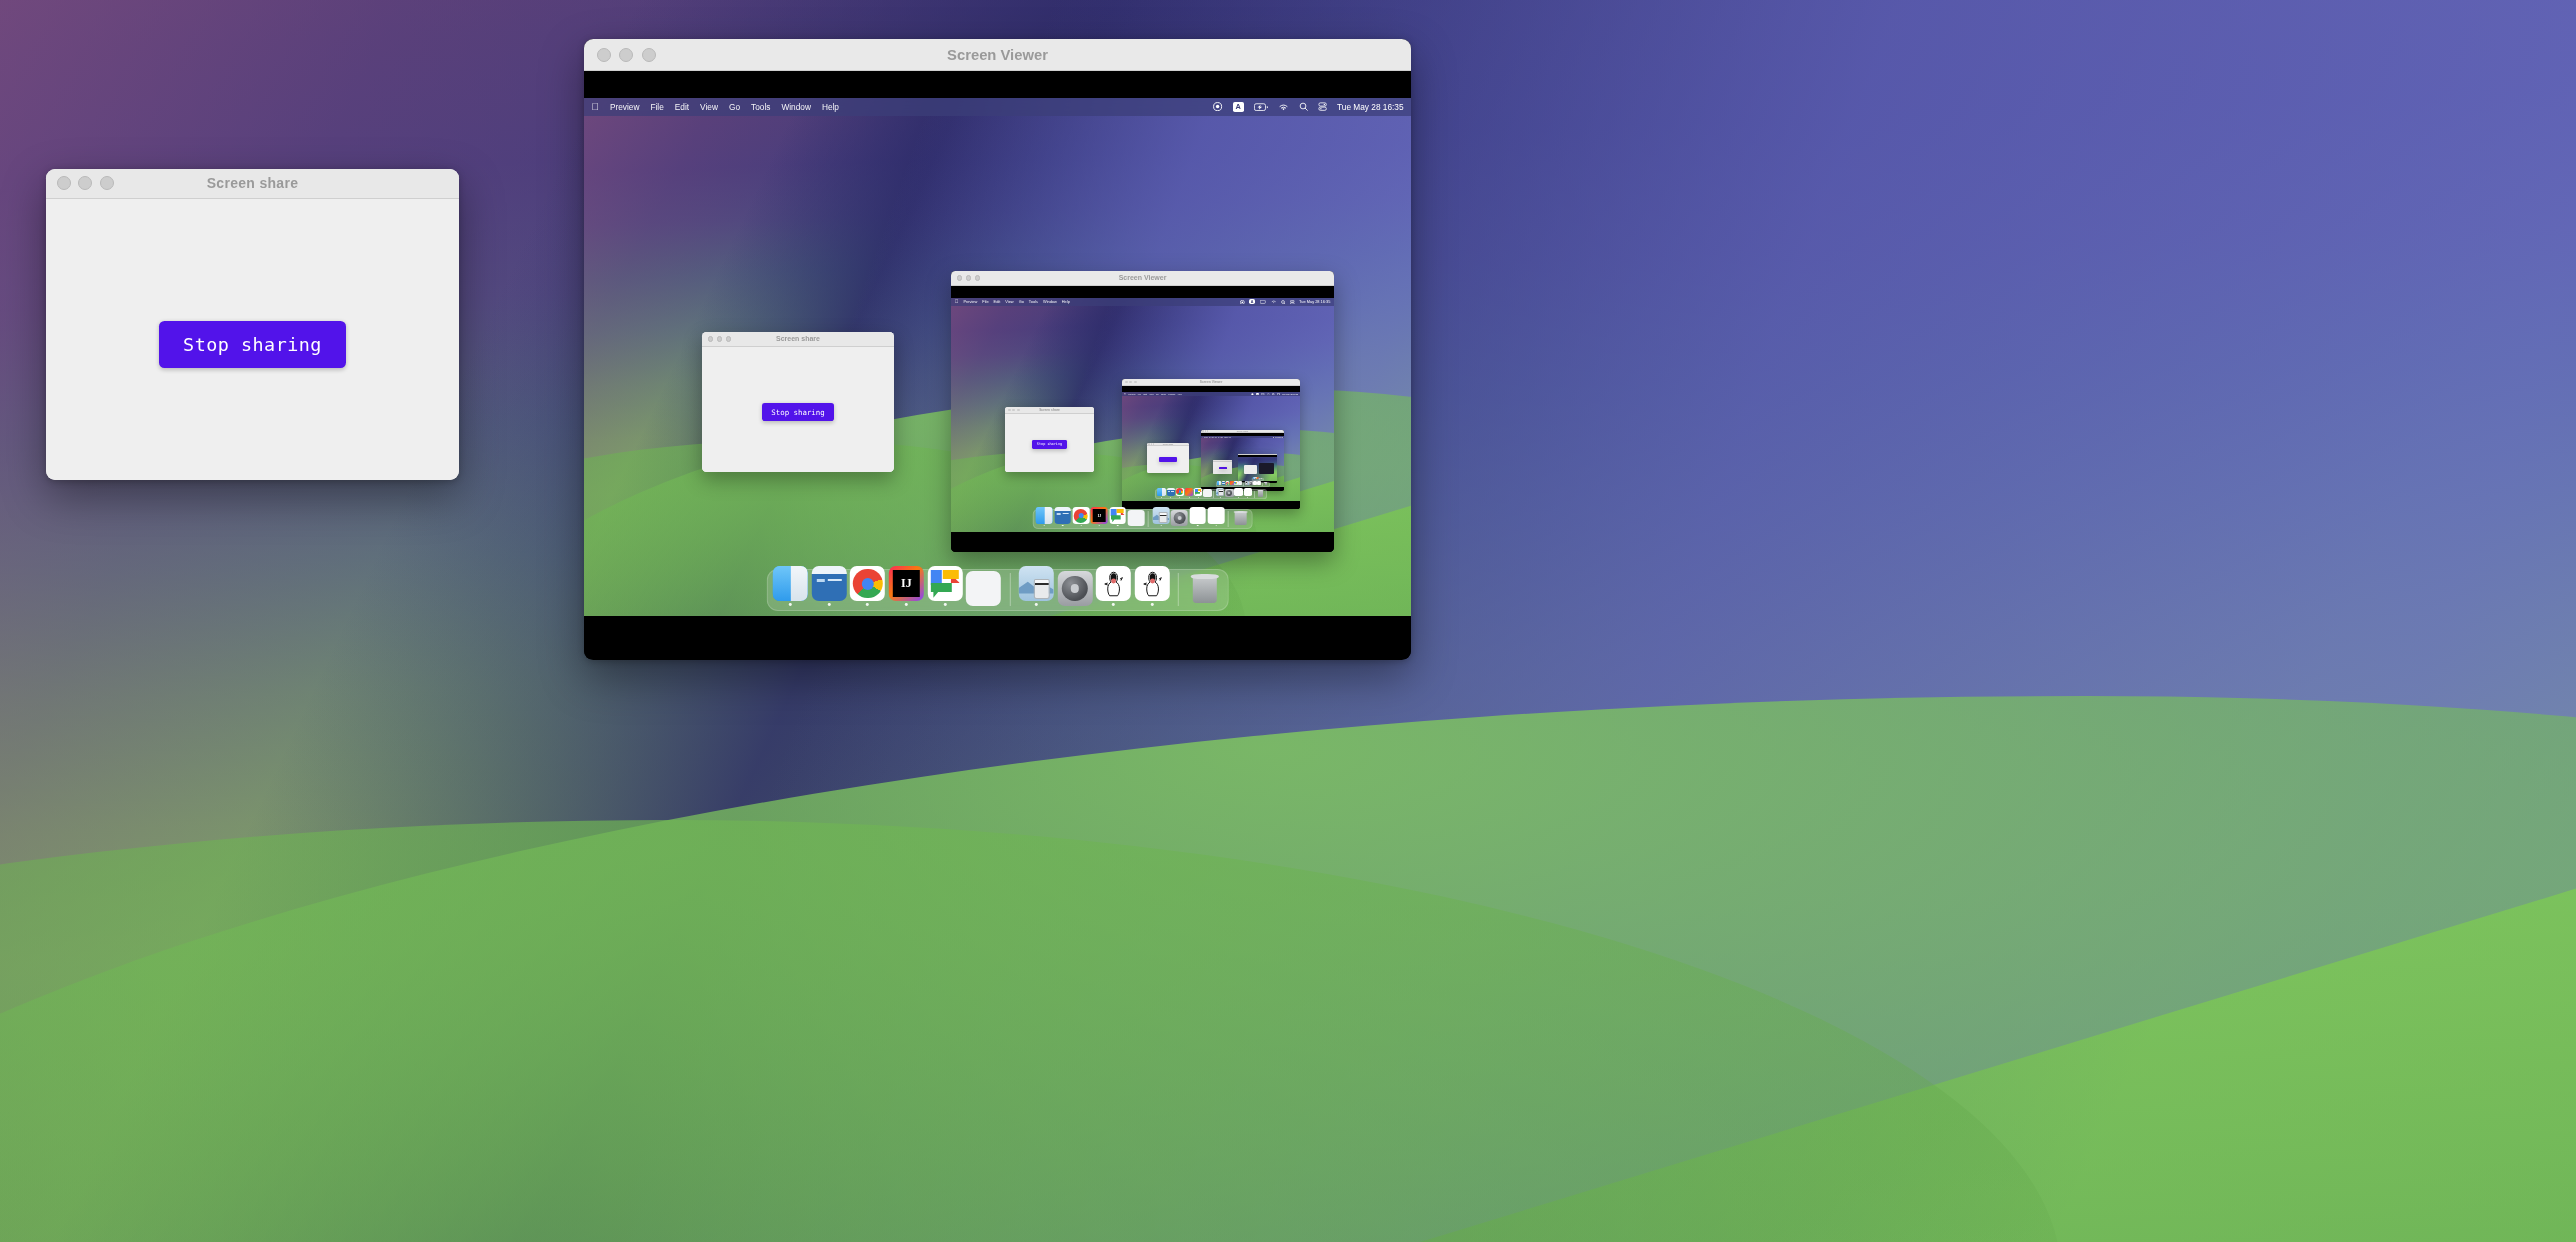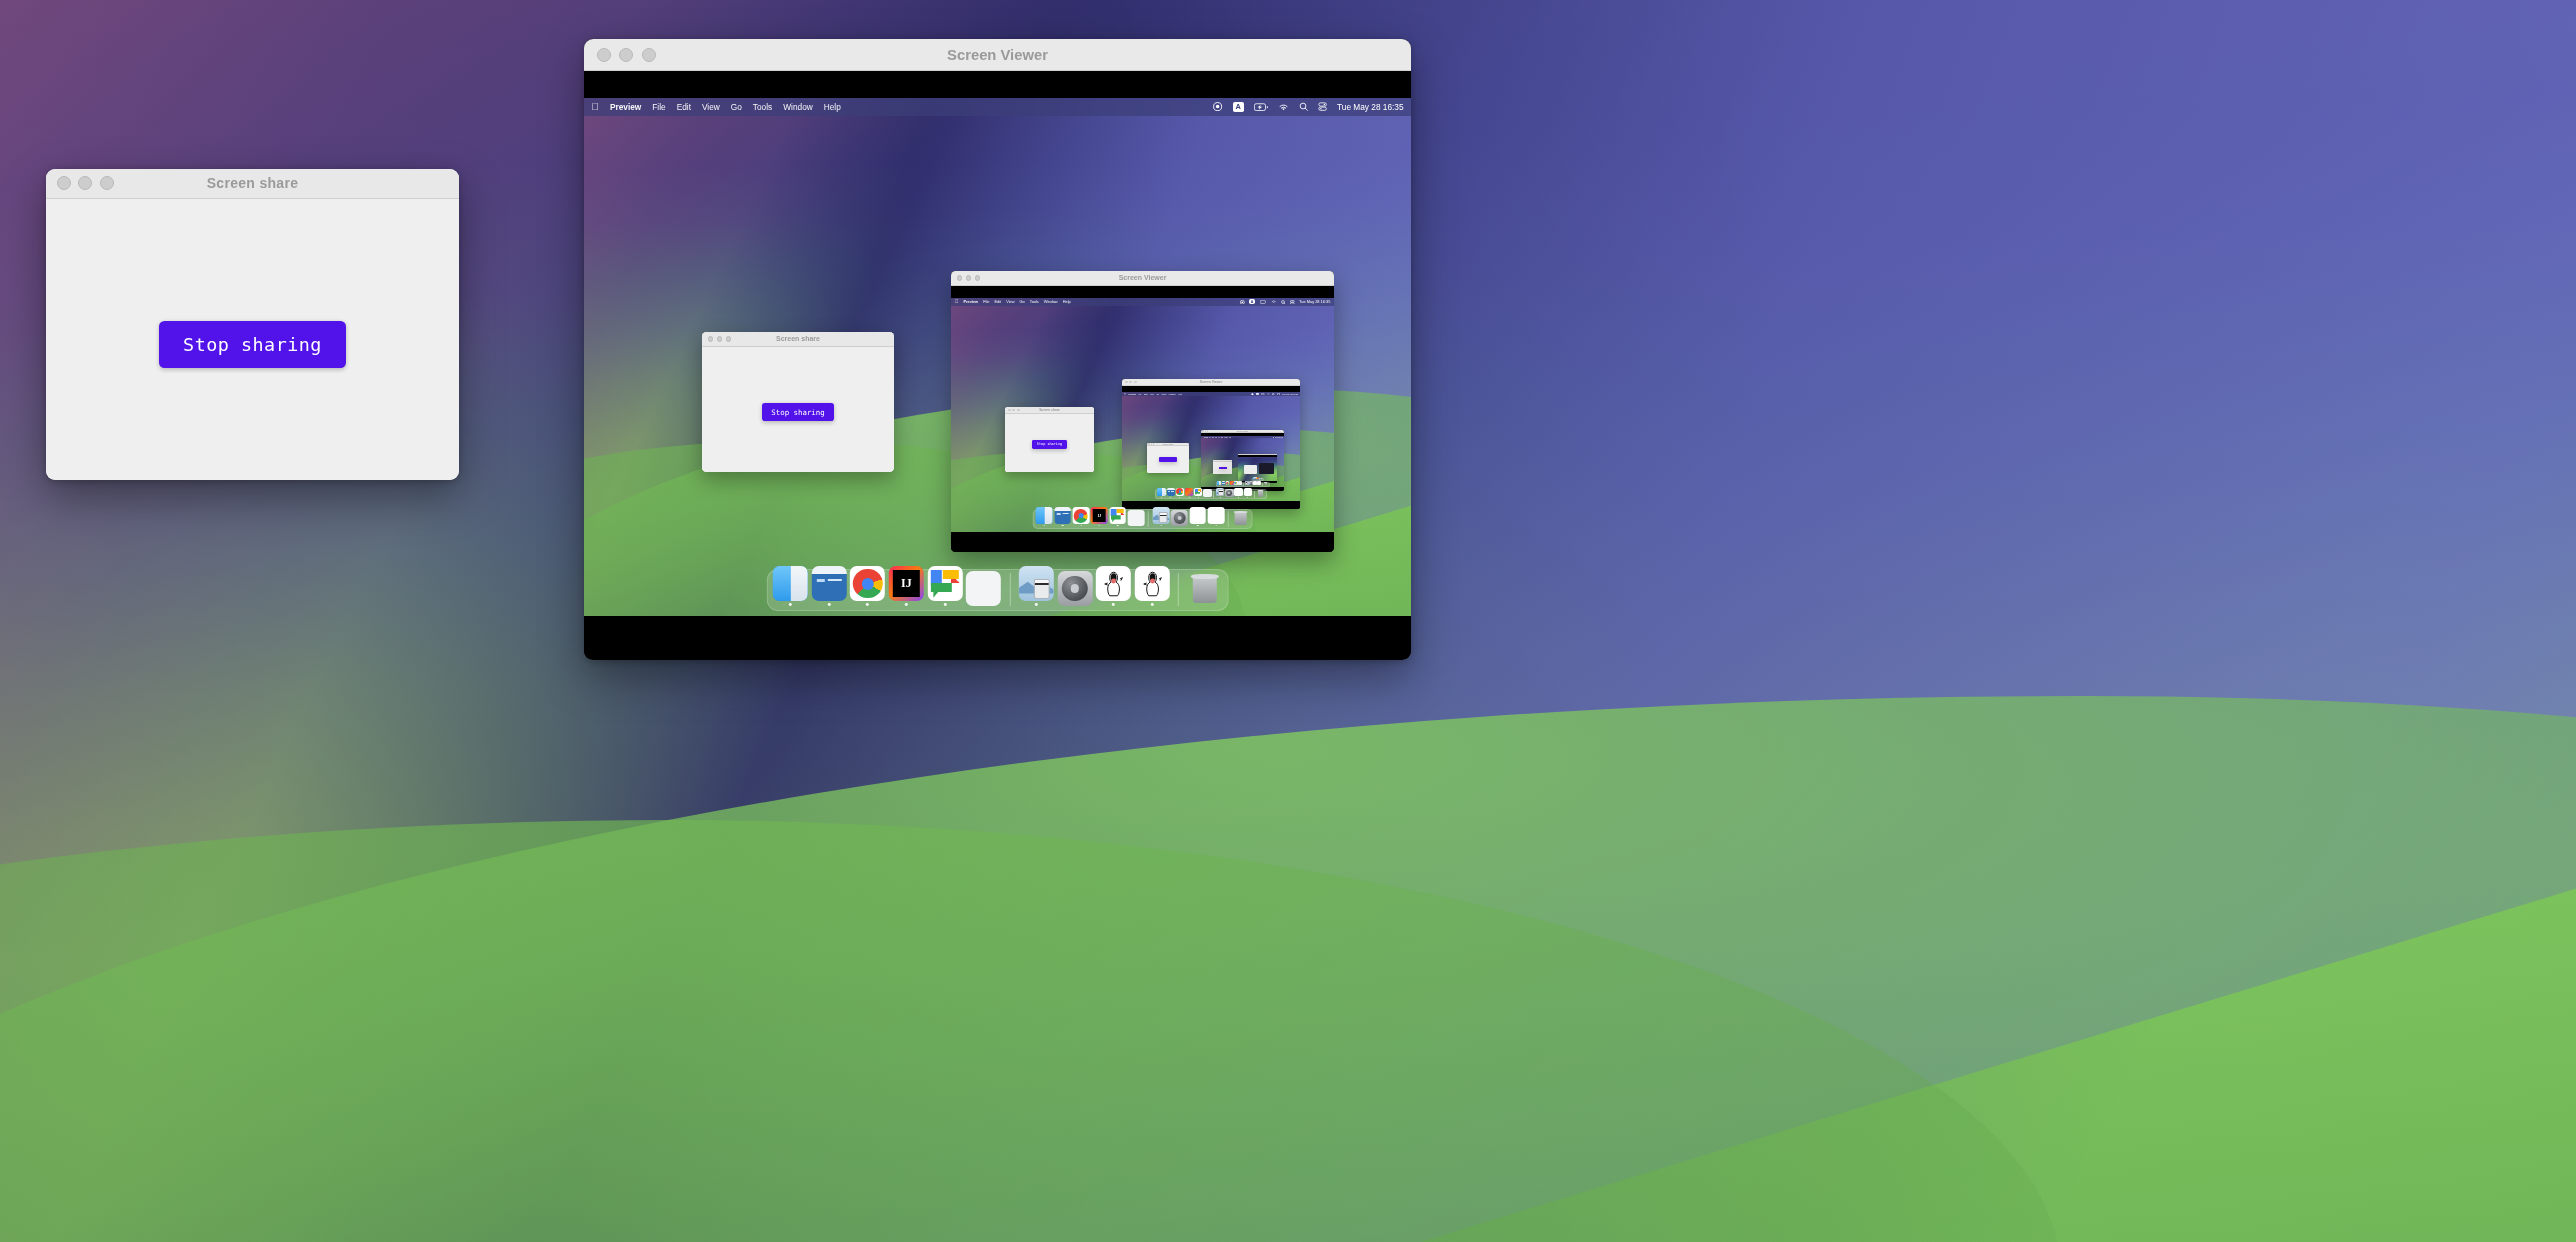--- a/index.html
+++ b/index.html
@@ -122,21 +122,21 @@
     background:rgba(60,62,120,0.72);
     backdrop-filter:blur(9.2px);
     display:flex; align-items:center;
     color:#fff;
     z-index:5;
   }
   #viewer-root .menubar { height:17.5px; font-size:8.3px; padding:0 7.4px; }
   .menu-left { display:flex; align-items:center; }
   #viewer-root .menu-left { gap:11px; }
   .menu-item { white-space:nowrap; opacity:0.95; }
-  .menu-item.strong { font-weight:bold; }
+  .menu-item.strong { font-weight:normal; }
   .apple-glyph { font-size:10px; line-height:1; }
   .menu-right { margin-left:auto; display:flex; align-items:center; }
   #viewer-root .menu-right { gap:10px; }
   .status-text { white-space:nowrap; }
   #viewer-root .status-text { font-size:8.3px;text-align:right; }
   .si { display:inline-flex; align-items:center; justify-content:center; }
   .si svg { display:block; }
   .kbd-badge {
     background:#fff; color:#3c3e78; border-radius:1.8px;
     font-weight:bold; display:inline-flex; align-items:center; justify-content:center;

